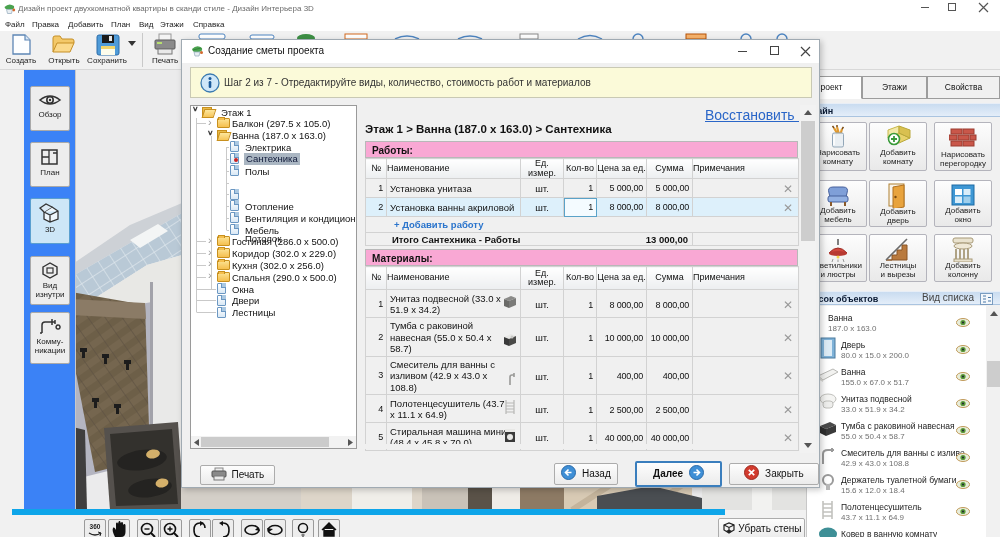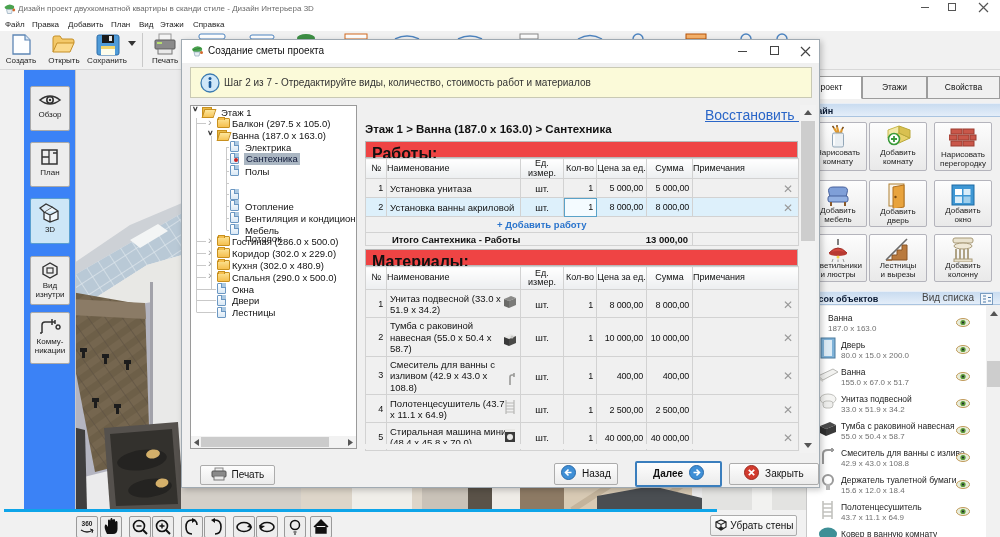--- a/index.html
+++ b/index.html
@@ -44,33 +44,33 @@
 s-i.fo { top:0.5px; width:13px; height:10px; }
 s-i.fo::before { content:""; position:absolute; left:0; top:0; width:8px; height:9px; background:#e8bb4a; border:1px solid #c8901e; }
 s-i.fo::after { content:""; position:absolute; left:1px; top:2px; width:10px; height:7px; background:linear-gradient(#fde79e,#f6c558); border:1px solid #c8901e; transform:skewX(-18deg); }
 s-i.dc { top:0px; width:9px; height:11px; background:linear-gradient(#ffffff,#d9e8f5); border:1px solid #6b97c2; border-radius:1px; }
 s-i.dc::before { content:""; position:absolute; right:-1px; top:-1px; width:4px; height:4px; background:#aac8e2; border-left:1px solid #6b97c2; border-bottom:1px solid #6b97c2; }
 s-i.dr::after { content:""; position:absolute; left:2.5px; top:3.5px; width:4px; height:4px; background:#cc2222; border-radius:50%; }
 #content { position:absolute; left:183px; top:65px; width:434px; height:348px; overflow:hidden; }
 table.grid { border-collapse:collapse; width:433px; table-layout:fixed; font-size:9.5px; color:#111; }
 table.grid td { overflow:hidden; }
 table.grid td, table.grid th { border:1px solid #d2d2d2; padding:1px 3px; vertical-align:middle; }
-.secbar { width:433px; height:17px; background:#ef4444; border:1px solid #b8b8b8; font-weight:bold; font-size:16px; color:#111; padding:3px 6px 0 6px; }
+.secbar { width:433px; height:17px; background:#f9a8d4; border:1px solid #b8b8b8; font-weight:bold; font-size:10px; color:#111; padding:3px 6px 0 6px; }
 .num { text-align:right; white-space:nowrap; font-size:9px; letter-spacing:-0.2px; }
 .ctr { text-align:center; }
 .del { color:#9a9a9a; font-size:12px; text-align:right; padding-right:5px !important; vertical-align:top; padding-top:3px !important; }
 tr.hdr td { background:linear-gradient(#ffffff,#eceef0); line-height:9.5px; font-size:9px; padding:0px; white-space:nowrap; }
 .vt { vertical-align:top; }
 .vt2 { vertical-align:top; padding-top:3px !important; }
 .nmcell { position:relative; line-height:11.5px; padding-top:2px !important; }
 .thumb { position:absolute; right:2px; top:4px; }
 .selcell { outline:1.5px solid #5aa2c8; outline-offset:-1px; background:#f4fbff; }
 .btn { position:absolute; background:linear-gradient(#fdfdfd,#ebebeb); border:1px solid #acacac; border-radius:2px; font-size:10px; color:#111; text-align:center; }
 
-#bottombar { left:4px; top:509px; width:713px; height:28px; background:#f1f1f1; border-top:3px solid #0ea5e9; }
+#bottombar { left:12px; top:509px; width:713px; height:28px; background:#f1f1f1; border-top:6px solid #0ea5e9; }
 .bbtn { position:absolute; top:4px; width:22px; height:22px; background:#ededed; border:1px solid #9a9a9a; border-radius:2px; }
 </style>
 </head>
 <body>
 
 <div class="abs" id="viewport" style="left:52px; top:70px; width:754px; height:440px; background:#ebebec; overflow:hidden;">
   <svg width="754" height="440" xmlns="http://www.w3.org/2000/svg">
     <defs>
       <pattern id="tiles" width="13" height="13" patternUnits="userSpaceOnUse" patternTransform="rotate(-33 0 0)">
         <rect width="13" height="13" fill="#b9c9d6"></rect>
@@ -593,21 +593,21 @@
         <span style="position:absolute; left:40px; top:0.5px;">Гостиная (286.0 x 500.0)</span>
       </div>
     <div class="trow" style="left:1px; top:141.6px;">
         <s-a class="ac" style="left:15px;"></s-a>
         <s-i class="fc" style="left:25px;"></s-i>
         <span style="position:absolute; left:40px; top:0.5px;text-align:right;">Коридор (302.0 x 229.0)</span>
       </div>
     <div class="trow" style="left:1px; top:153.4px;">
         <s-a class="ac" style="left:15px;"></s-a>
         <s-i class="fc" style="left:25px;"></s-i>
-        <span style="position:absolute; left:40px; top:0.5px;">Кухня (302.0 x 480.9)</span>
+        <span style="position:absolute; left:40px; top:0.5px;">Кухня (302.0 x 256.0)</span>
       </div>
     <div class="trow" style="left:1px; top:165.2px;">
         <s-a class="ac" style="left:15px;"></s-a>
         <s-i class="fc" style="left:25px;"></s-i>
         <span style="position:absolute; left:40px; top:0.5px;">Спальня (290.0 x 500.0)</span>
       </div>
     <div class="trow" style="left:1px; top:177.0px;">
         <s-i class="dc" style="left:25px;"></s-i>
         <span style="position:absolute; left:40px; top:0.5px;">Окна</span>
       </div>
@@ -666,21 +666,21 @@
           </tr>
       <tr style="height:17px; background:#ddf0fb;">
             <td class="num">2</td>
             <td style="white-space:nowrap;">Установка ванны акриловой</td>
             <td class="ctr">шт.</td>
             <td class="num selcell">1</td>
             <td class="num">8 000,00</td>
             <td class="num">8 000,00</td>
             <td class="del">✕</td>
           </tr>
-      <tr style="height:16px;text-align:center;">
+      <tr style="height:16px;">
             <td colspan="6" style="border-right:none;"><span style="color:#2a74cc; font-weight:bold; padding-left:25px;">+ Добавить работу</span></td>
             <td style="border-left:none;"></td>
           </tr>
       <tr style="height:13px;">
             <td colspan="6" style="border-right:1px solid #d2d2d2; padding:0 4px;">
               <div style="position:relative; width:100%; padding-left:22px;"><b>Итого Сантехника - Работы</b><b style="position:absolute; right:0; top:0;">13 000,00</b></div>
             </td>
             <td></td>
           </tr>
     </tbody>

